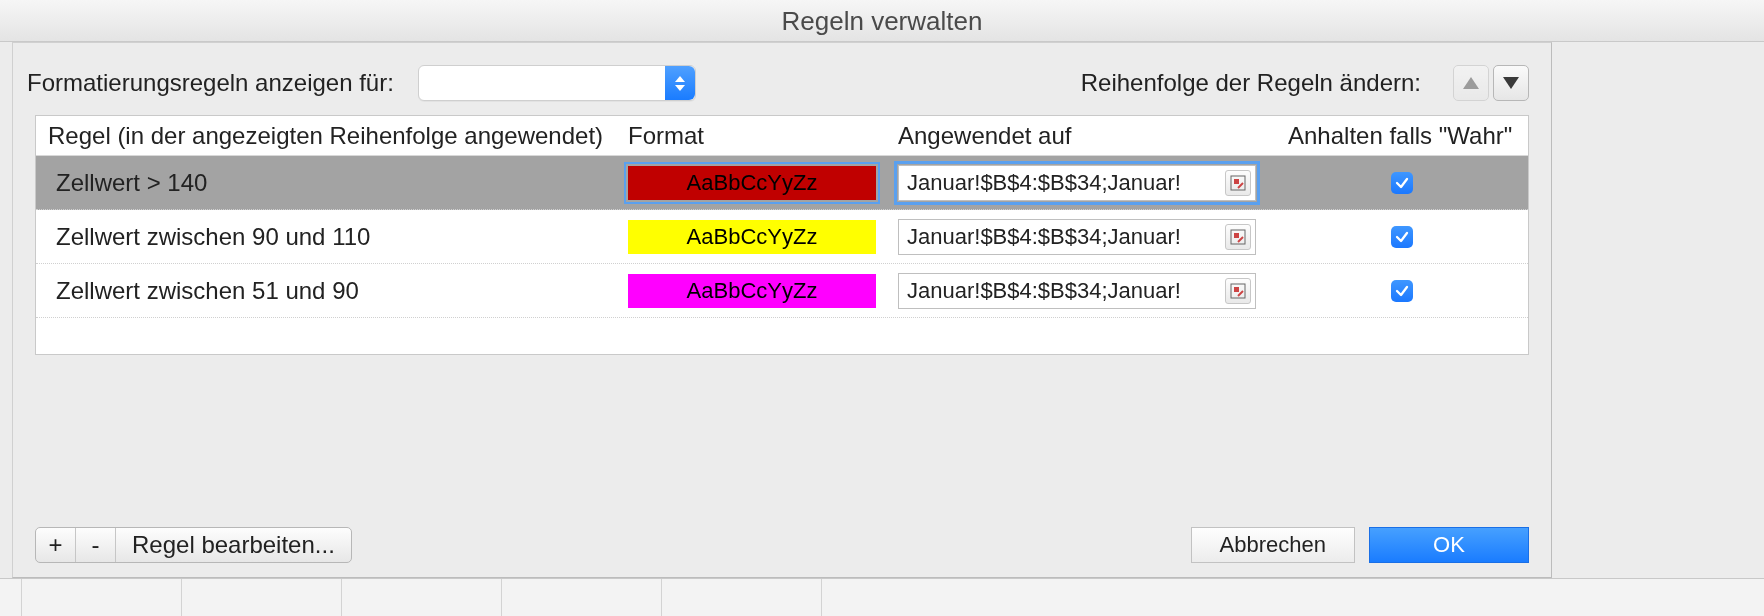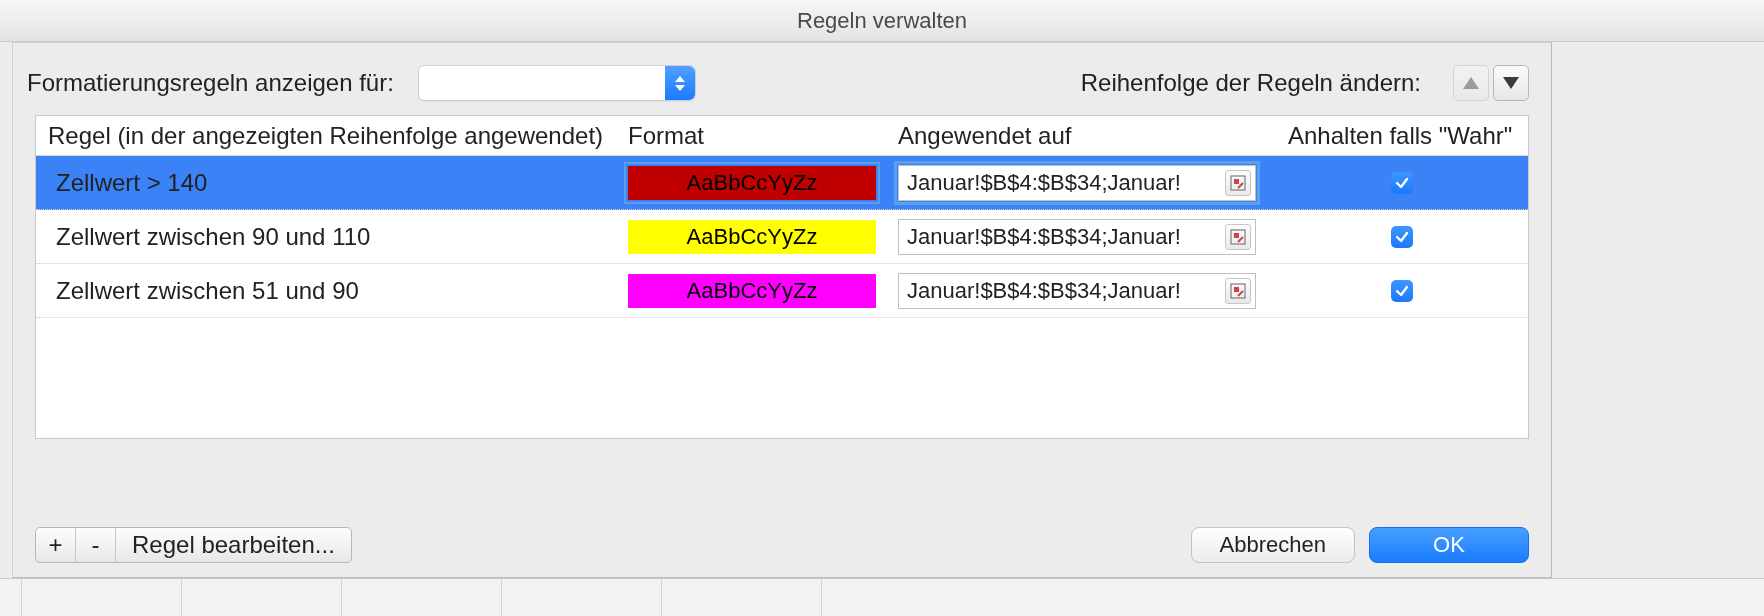--- a/index.html
+++ b/index.html
@@ -9,21 +9,21 @@
     font-family: -apple-system, "Helvetica Neue", Arial, sans-serif;
     background: #ececec;
     color: #222;
     font-size: 24px;
     overflow: hidden;
   }
   .titlebar {
     height: 42px;
     line-height: 42px;
     text-align: center;
-    font-size: 22px;
+    font-size: 26px;
     background: linear-gradient(#f6f6f6,#e4e4e4);
     border-bottom: 1px solid #c9c9c9;
     color: #4a4a4a;
   }
   .dialog {
     position: absolute;
     top: 42px; left: 12px;
     width: 1540px; height: 536px;
     background: #ececec;
     border: 1px solid #d0d0d0;
@@ -72,21 +72,21 @@
     border-left: 8px solid transparent;
     border-right: 8px solid transparent;
   }
   .tri-up   { border-bottom: 12px solid #3a3a3a; }
   .tri-down { border-top: 12px solid #3a3a3a; }
 
   .grid-wrap {
     margin: 0 22px;
     background: #fff;
     border: 1px solid #c9c9c9;
-    height: 324px;
+    height: 240px;
     position: relative;
   }
   .hdr {
     display: flex;
     height: 40px;
     border-bottom: 1px solid #d8d8d8;
     background: #fff;
     align-items: center;
     color: #222;
   }
@@ -94,21 +94,21 @@
   .col-format { width: 270px; padding-left: 12px; }
   .col-apply  { width: 390px; padding-left: 12px; }
   .col-stop   { flex: 1; padding-left: 12px; text-align: left; }
 
   .row {
     display: flex;
     height: 54px;
     border-bottom: 1px dotted #d0d0d0;
     align-items: center;
   }
-  .row.sel { background: #3b82f6; }
+  .row.sel { background: #a3a3a3; }
   .row .col-rule { padding-left: 20px; }
 
   .fmt-sample {
     width: 248px; height: 34px;
     display: flex; align-items: center; justify-content: center;
     font-size: 22px;
   }
   .row.sel .fmt-sample { outline: 2px solid #5aa0ef; outline-offset: 2px; }
 
   .apply-box {
@@ -160,21 +160,21 @@
     width: 40px;
     border-right: 1px solid #c6c6c6;
     display: flex; align-items: center; justify-content: center;
     font-size: 24px;
   }
   .btn-group .seg:last-child { border-right: none; width: auto; padding: 0 16px; font-size: 24px; }
   .push-btn {
     height: 36px;
     padding: 0 28px;
     border: 1px solid #c2c2c2;
-    border-radius: 8px;
+    border-radius: 0;
     background: linear-gradient(#fefefe,#ececec);
     margin-left: 14px;
     font-size: 22px;
     display: flex; align-items: center; justify-content: center;
   }
   .push-btn.primary {
     background: linear-gradient(#46a0ff,#1a7cff);
     border-color: #1a6fe6;
     color: #fff;
     width: 160px;

